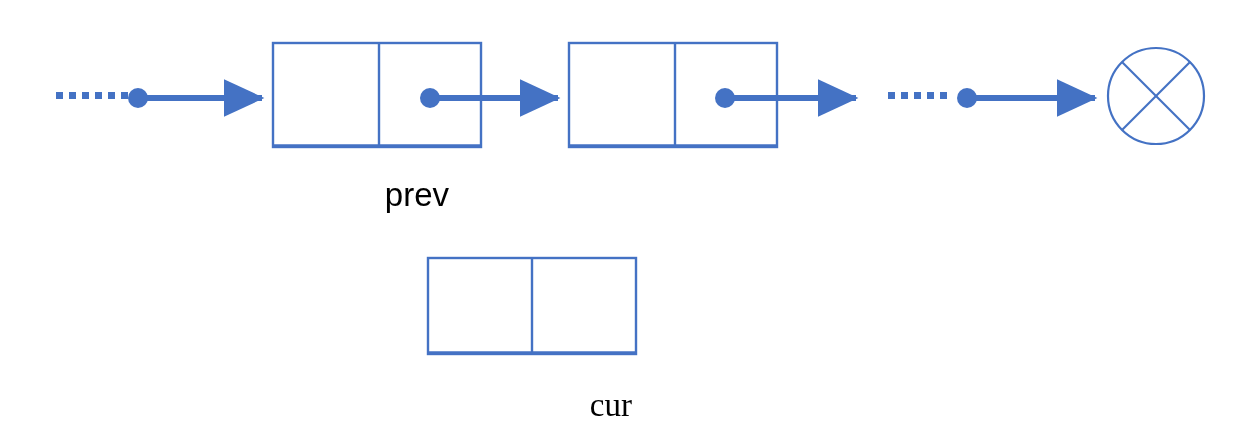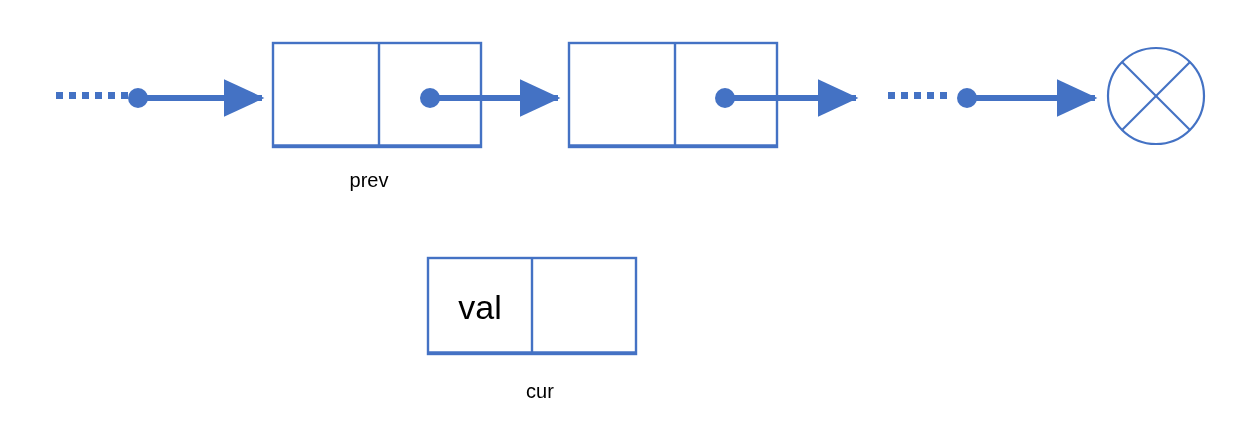--- a/index.html
+++ b/index.html
@@ -18,25 +18,26 @@
   #diagram-svg {
     position: absolute;
     left: 0;
     top: 0;
     width: 1242px;
     height: 440px;
   }
   .node-label {
     position: absolute;
     font-family: "Liberation Sans", sans-serif;
-    font-size: 20px;
+    font-size: 33px;
     color: #000000;
-    text-align: center;
+    text-align: right;
     white-space: nowrap;
     line-height: 1;
+    margin-top: 8px;
   }
   .cell-text {
     position: absolute;
     font-family: "Liberation Sans", sans-serif;
     font-size: 34px;
     color: #000000;
     text-align: center;
     white-space: nowrap;
     line-height: 1;
   }
@@ -110,20 +111,19 @@
     </g>
 
     <g>
       <rect x="428" y="258" width="208" height="96" fill="#ffffff" stroke="#4472C4" stroke-width="2.4"></rect>
       <line x1="532" y1="258" x2="532" y2="354" stroke="#4472C4" stroke-width="2.4"></line>
       <line x1="428" y1="353" x2="636" y2="353" stroke="#4472C4" stroke-width="3.6"></line>
     </g>
 
   </svg>
 
-  <div class="cell-text" style="left:428px; top:290px; width:104px;">val</div>
 
   <div class="node-label" style="left:289px; top:170px; width:160px;">prev</div>
 
 
-  <div class="node-label" style="left:460px; top:381px; width:160px;">cur</div>
+  <div class="node-label" style="left:472px; top:381px; width:160px;font-family:Liberation Serif, serif;">cur</div>
 
 </div>
 
 </body></html>

